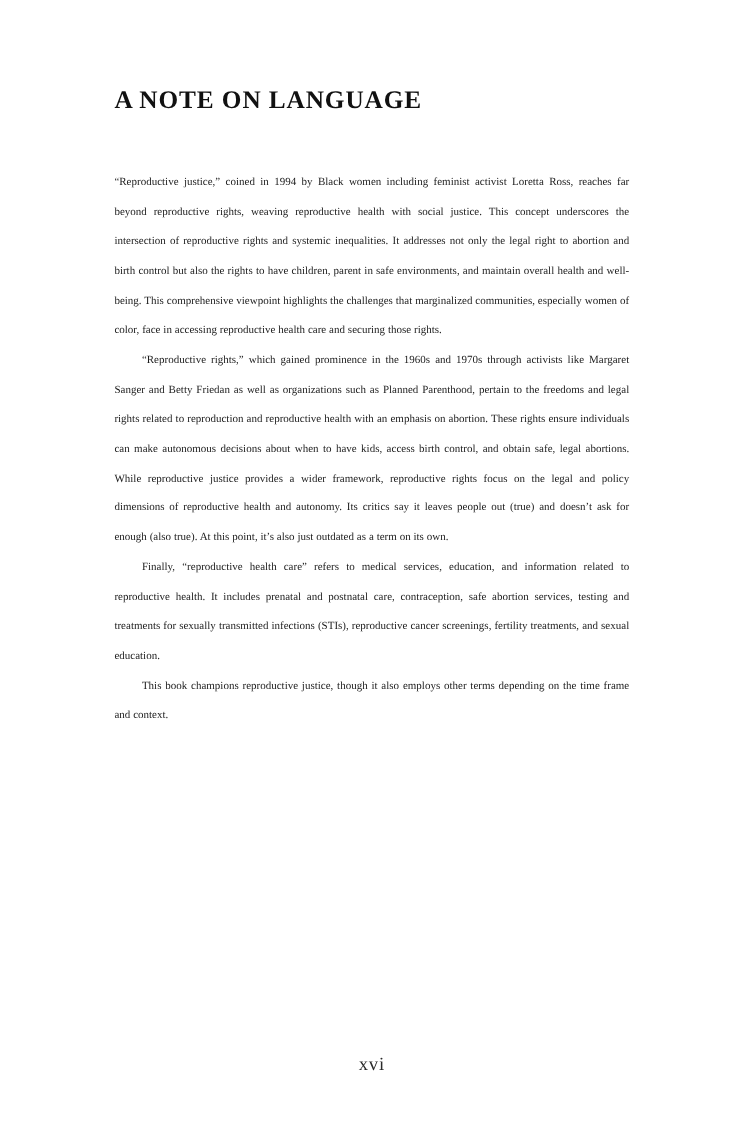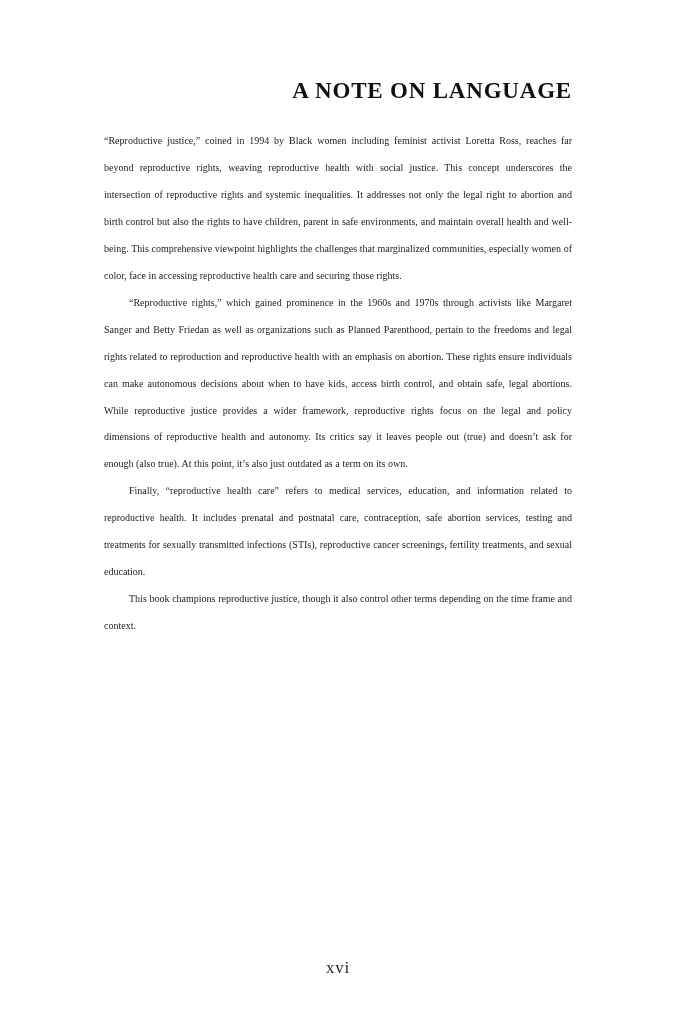--- a/index.html
+++ b/index.html
@@ -26,23 +26,23 @@
   #text-block {
     position: absolute;
     left: 104px;
     top: 78px;
     width: 468px;
   }
 
   #chapter-title {
     font-size: 23px;
     font-weight: bold;
-    text-align: right;
+    text-align: left;
     letter-spacing: 0.035em;
-    margin: 0 0 24px 0;
+    margin: 0 0 49px 0;
     line-height: 1.15;
     color: #111111;
     font-family: "Liberation Serif", "DejaVu Serif", serif;
   }
 
   .para {
     font-size: 10px;
     line-height: 26.9px;
     text-align: justify;
     text-justify: inter-word;
@@ -74,19 +74,19 @@
   <div id="text-block">
 
     <h1 id="chapter-title">A NOTE ON LANGUAGE</h1>
 
     <p class="para">“Reproductive justice,” coined in 1994 by Black women including feminist activist Loretta Ross, reaches far beyond reproductive rights, weaving reproductive health with social justice. This concept underscores the intersection of reproductive rights and systemic inequalities. It addresses not only the legal right to abortion and birth control but also the rights to have children, parent in safe environments, and maintain overall health and well-being. This comprehensive viewpoint highlights the challenges that marginalized communities, especially women of color, face in accessing reproductive health care and securing those rights.</p>
 
     <p class="para">“Reproductive rights,” which gained prominence in the 1960s and 1970s through activists like Margaret Sanger and Betty Friedan as well as organizations such as Planned Parenthood, pertain to the freedoms and legal rights related to reproduction and reproductive health with an emphasis on abortion. These rights ensure individuals can make autonomous decisions about when to have kids, access birth control, and obtain safe, legal abortions. While reproductive justice provides a wider framework, reproductive rights focus on the legal and policy dimensions of reproductive health and autonomy. Its critics say it leaves people out (true) and doesn’t ask for enough (also true). At this point, it’s also just outdated as a term on its own.</p>
 
     <p class="para">Finally, “reproductive health care” refers to medical services, education, and information related to reproductive health. It includes prenatal and postnatal care, contraception, safe abortion services, testing and treatments for sexually transmitted infections (STIs), reproductive cancer screenings, fertility treatments, and sexual education.</p>
 
-    <p class="para">This book champions reproductive justice, though it also control other terms depending on the time frame and context.</p>
+    <p class="para">This book champions reproductive justice, though it also employs other terms depending on the time frame and context.</p>
 
   </div>
 
   <div id="folio">xvi</div>
 
 </div>
 
 </body></html>

